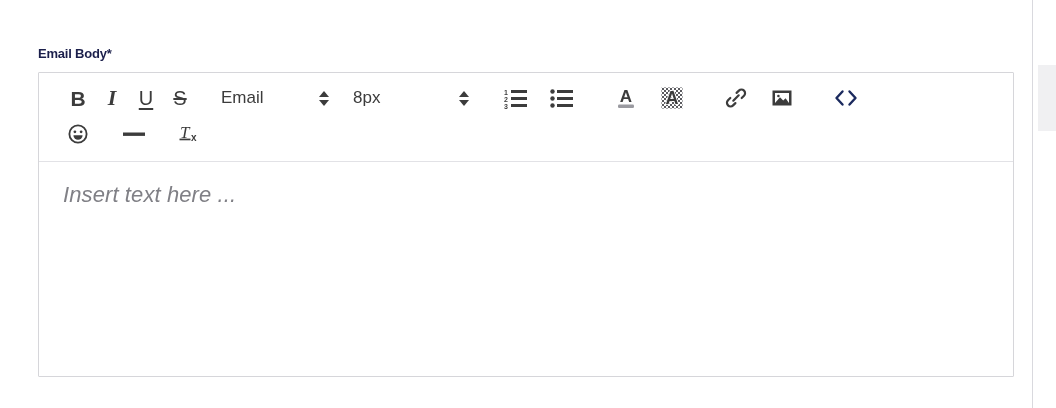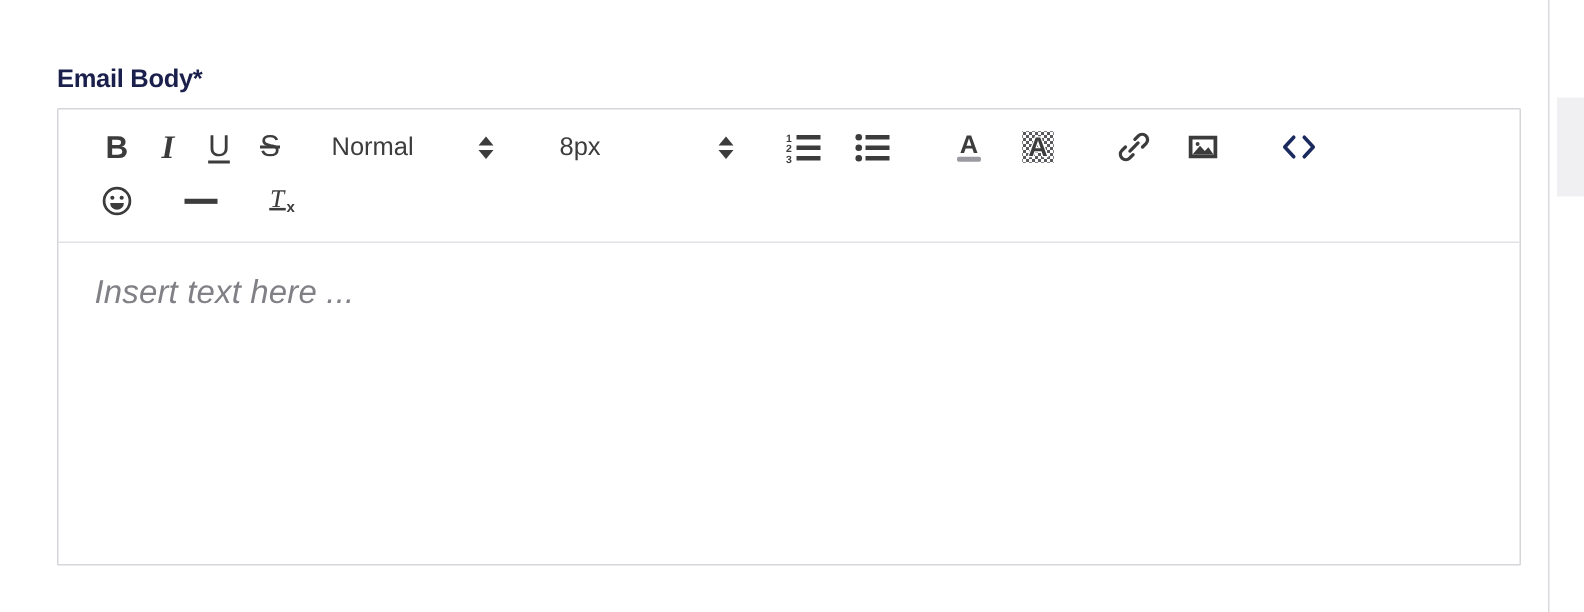--- a/index.html
+++ b/index.html
@@ -18,21 +18,21 @@
   
   .label-row {
     position: absolute;
     left: 38px; top: 36px;
     display: flex;
     align-items: center;
     gap: 12px;
     height: 34px;
   }
   .field-label {
-    font-size: 17px;
+    font-size: 13px;
     font-weight: bold;
     color: #1b1f4b;
     letter-spacing: -0.2px;
     white-space: nowrap;
   }
 
   
   .generate-btn {
     position: relative;
     display: inline-flex;
@@ -110,21 +110,21 @@
     height: 38px;
     cursor: pointer;
     margin-left: 24px;
   }
   .tb-select .sel-value {
     font-size: 17px;
     color: #3c3c3c;
     white-space: nowrap;
     min-width: 96px;
   }
-  .tb-select.size .sel-value { min-width: 104px; margin-left: 20px; }
+  .tb-select.size .sel-value { min-width: 104px; }
   .stepper { display: flex; flex-direction: column; align-items: center; gap: 3px; margin-left: 2px; }
   .stepper i {
     display: block; width: 0; height: 0;
     border-left: 5px solid transparent;
     border-right: 5px solid transparent;
   }
   .stepper i.up { border-bottom: 6px solid #3c3c3c; }
   .stepper i.dn { border-top: 6px solid #3c3c3c; }
 
   .spacer-lg { width: 30px; }
@@ -183,21 +183,21 @@
         </button>
         <button class="tb-btn" title="Underline">
           <span class="glyph-u">U</span>
         </button>
         <button class="tb-btn" title="Strikethrough">
           <span class="glyph-s">S</span>
         </button>
       </div>
 
       <div class="tb-select">
-        <span class="sel-value">Normal</span>
+        <span class="sel-value">Email</span>
         <span class="stepper">
             <i class="up"></i>
             <i class="dn"></i>
           </span>
       </div>
 
       <div class="tb-select size">
         <span class="sel-value">8px</span>
         <span class="stepper">
             <i class="up"></i>

